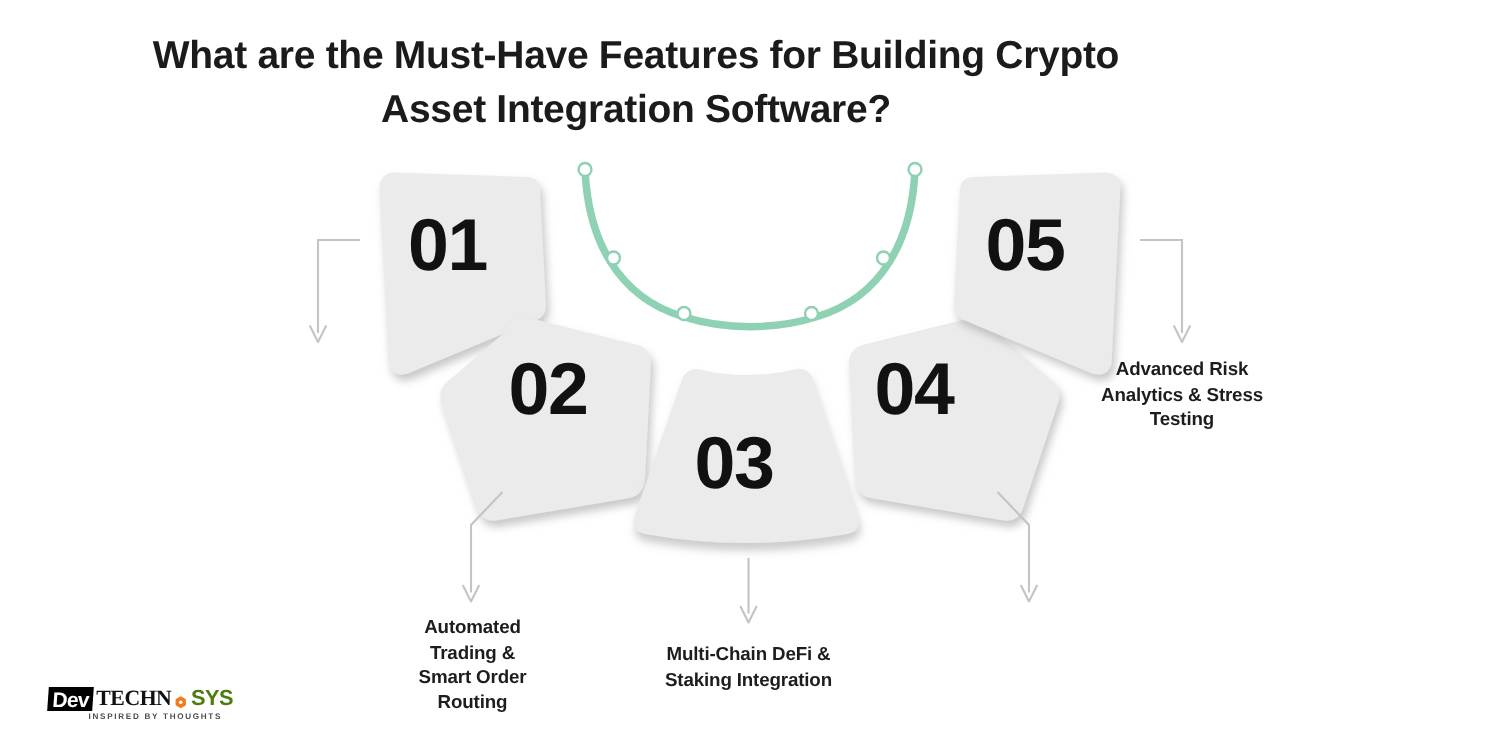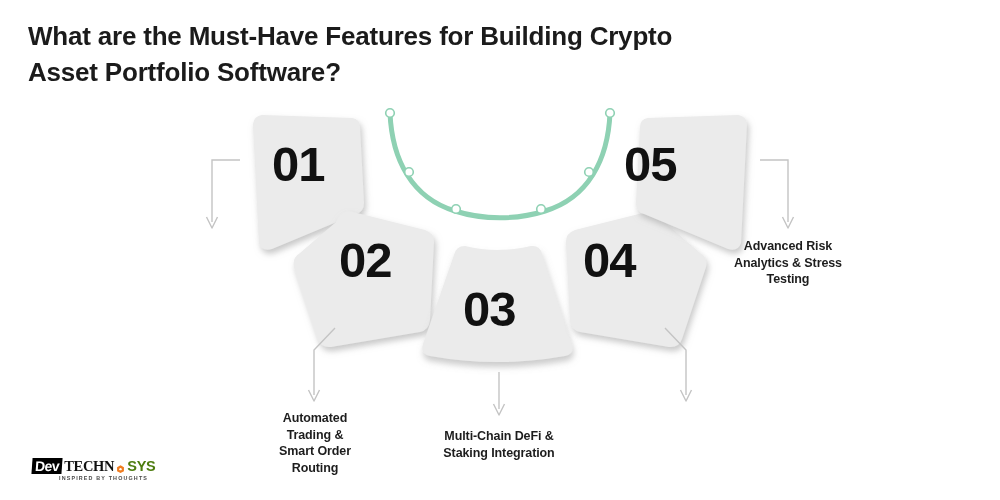--- a/index.html
+++ b/index.html
@@ -22,23 +22,22 @@
     width: 1000px;
     height: 500px;
   }
 
   
   .title-wrap {
     position: absolute;
     left: 0;
     top: 18px;
     width: 848px;
-    text-align: left;
+    text-align: center;
     pointer-events: none;
-    margin-left: 28px;
   }
   .title-line {
     font-family: "Liberation Sans", sans-serif;
     font-size: 26px;
     font-weight: 700;
     color: #1b1b1b;
     letter-spacing: -0.2px;
     line-height: 36px;
     white-space: nowrap;
   }
@@ -61,21 +60,21 @@
     color: #111111;
     letter-spacing: -1px;
     line-height: 1;
     user-select: none;
     white-space: nowrap;
   }
   .num-01 { left: 272px; top: 140px; }
   .num-02 { left: 339px; top: 236px; }
   .num-03 { left: 463px; top: 285px; }
   .num-04 { left: 583px; top: 236px; }
-  .num-05 { left: 624px; top: 140px; }
+  .num-05 { left: 657px; top: 140px; }
 
   
   .cap {
     position: absolute;
     font-family: "Liberation Sans", sans-serif;
     font-size: 12.5px;
     font-weight: 700;
     color: #1d1d1d;
     line-height: 16.5px;
     text-align: center;
@@ -147,21 +146,21 @@
     margin-left: 27px;
   }
 </style>
 </head>
 <body>
 
 <div id="canvas">
 
   <div class="title-wrap">
     <div class="title-line">What are the Must-Have Features for Building Crypto</div>
-    <div class="title-line">Asset Portfolio Software?</div>
+    <div class="title-line">Asset Integration Software?</div>
   </div>
 
   <svg class="stage" viewBox="0 0 1000 500">
     <defs>
       <filter id="softshadow" x="-30%" y="-30%" width="170%" height="170%">
         <feDropShadow dx="2" dy="4" stdDeviation="3" flood-color="#9a9a9a" flood-opacity="0.55"></feDropShadow>
       </filter>
       <filter id="softshadow2" x="-30%" y="-30%" width="170%" height="170%">
         <feDropShadow dx="1" dy="5" stdDeviation="3" flood-color="#9a9a9a" flood-opacity="0.5"></feDropShadow>
       </filter>

